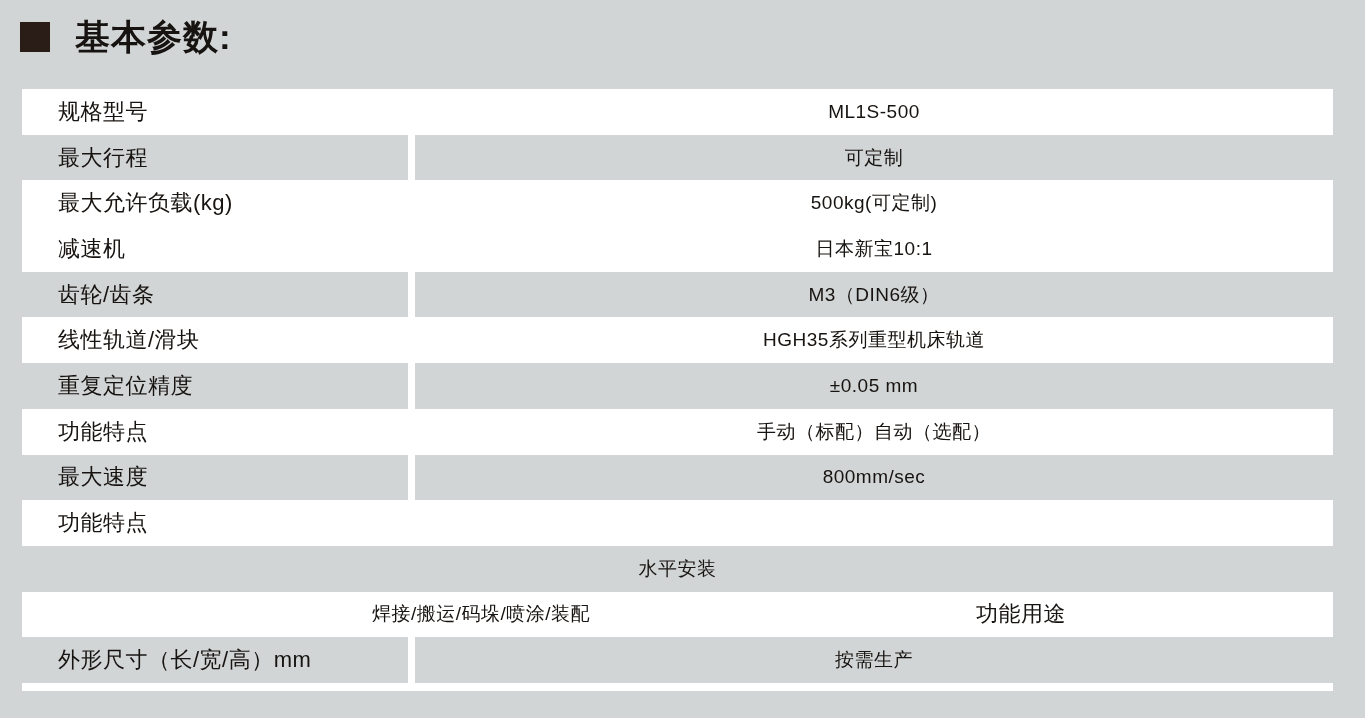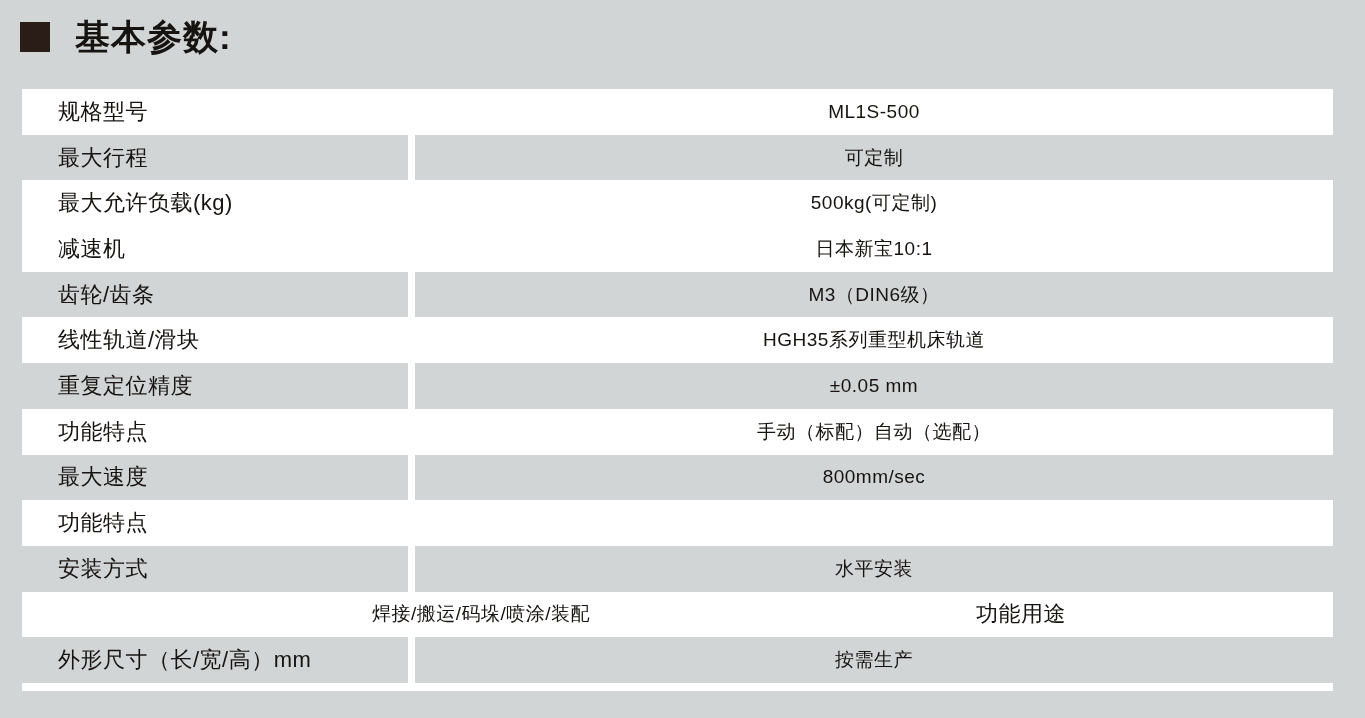--- a/index.html
+++ b/index.html
@@ -126,21 +126,20 @@
       <div class="cell value">手动（标配）自动（选配）</div>
     </div>
     <div class="row gray">
       <div class="cell label">最大速度</div>
       <div class="cell value">800mm/sec</div>
     </div>
     <div class="row white">
       <div class="cell label">功能特点</div>
     </div>
     <div class="row gray">
-      <div class="cell label">安装方式</div>
       <div class="cell value">水平安装</div>
     </div>
     <div class="row white">
       <div class="cell value">焊接/搬运/码垛/喷涂/装配</div>
       <div class="cell label">功能用途</div>
     </div>
     <div class="row gray">
       <div class="cell label">外形尺寸（长/宽/高）mm</div>
       <div class="cell value">按需生产</div>
     </div>

